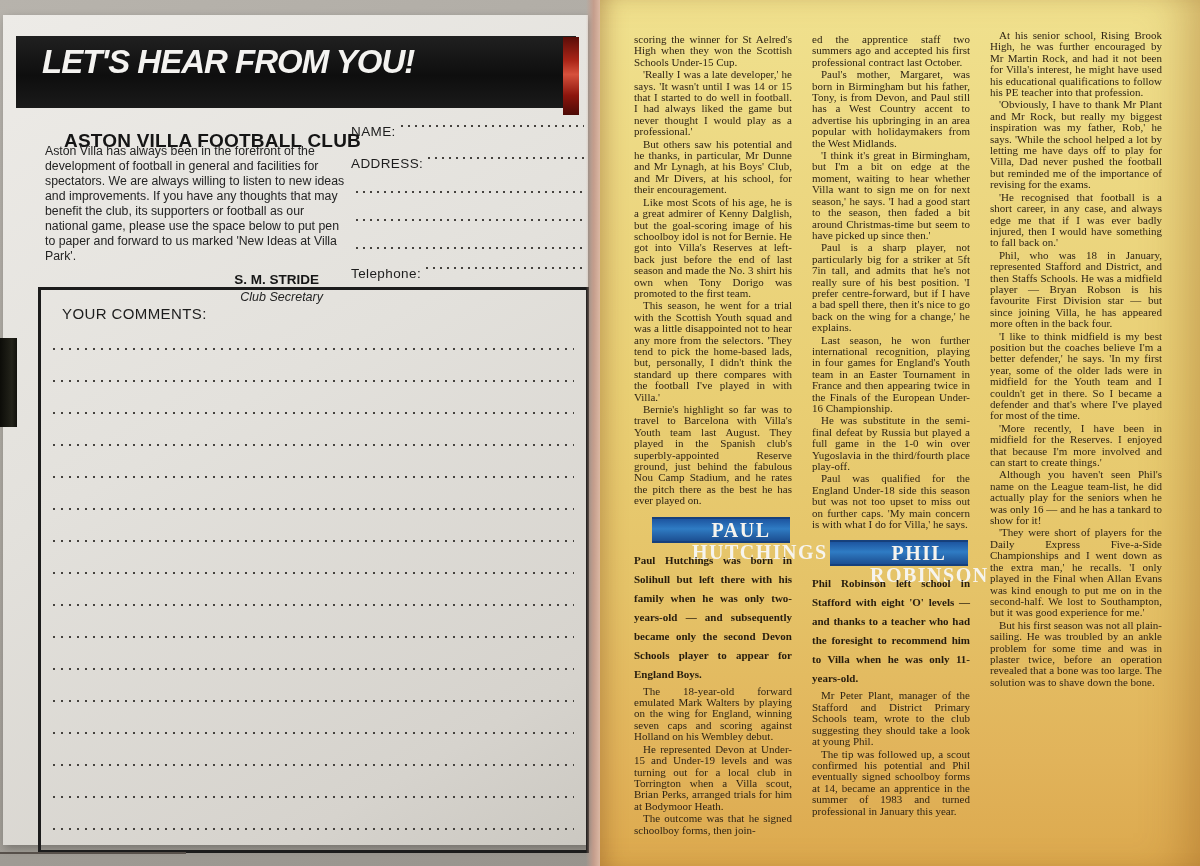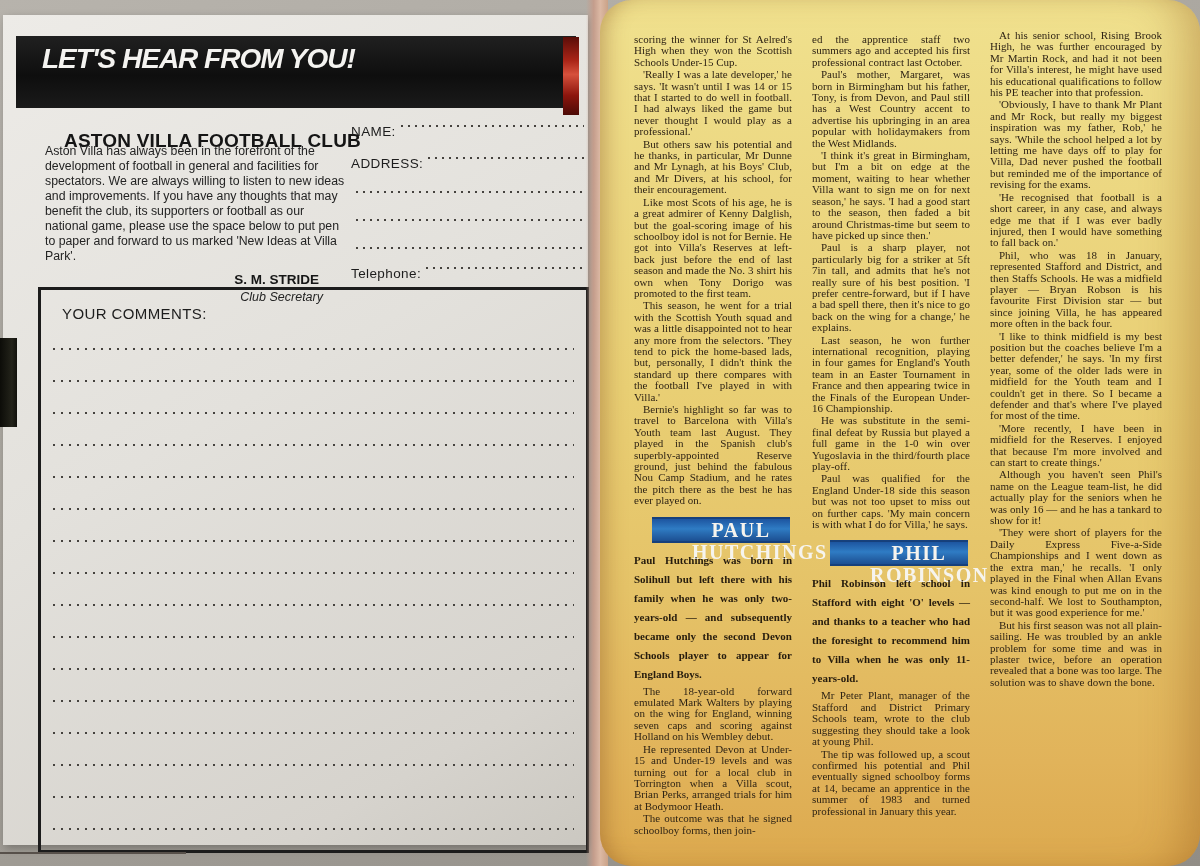--- a/index.html
+++ b/index.html
@@ -16,21 +16,21 @@
     background:linear-gradient(150deg,#edebe7 0%,#e3e1dc 45%,#d6d3cd 85%,#cbc8c1 100%);
     box-shadow:2px 3px 8px rgba(0,0,0,.25);
   }
   .banner{
     position:absolute;left:13px;top:21px;width:560px;height:72px;
     background:linear-gradient(180deg,#202020 0%,#0e0e0e 55%,#1a1a1a 100%);
   }
   .banner-title{
     position:absolute;left:26px;top:7px;
     color:#f4f3f0;font-weight:bold;font-style:italic;
-    font-size:28px;letter-spacing:-1px;white-space:nowrap;
+    font-size:33px;letter-spacing:-1px;white-space:nowrap;
   }
   .red-tab{
     position:absolute;right:-3px;top:1px;width:16px;height:78px;
     background:linear-gradient(180deg,#5a0d08 0%,#a92417 30%,#d6513c 48%,#8c150d 75%,#4c0a06 100%);
   }
   .club-heading{
     position:absolute;left:52px;top:106px;margin:9px;
     font-size:19px;font-weight:bold;color:#151515;letter-spacing:.2px;
   }
   .intro{
@@ -80,21 +80,20 @@
   .gutter{
     position:absolute;left:586px;top:0;width:22px;height:866px;
     background:linear-gradient(90deg,rgba(150,110,95,0) 0%,#c49d8c 35%,#dcb9a4 65%,#caa287 100%);
   }
 
   
   .right-page{
     position:absolute;left:600px;top:0;width:600px;height:866px;
     background:linear-gradient(180deg,#f0e18e 0%,#ecd781 22%,#e9cf74 45%,#e5c368 68%,#e1b35a 88%,#dca94e 100%);
     box-shadow:inset 16px 0 22px -12px rgba(120,65,25,.40),inset -34px 0 46px -22px rgba(140,80,20,.38);
-    border-radius:32px;
   }
   .article{
     position:absolute;
     font-family:"Liberation Serif","DejaVu Serif",serif;
     font-size:11px;line-height:11.4px;text-align:justify;color:#2f2415;
   }
   .col1{left:34px;top:34px;width:158px;}
   .col2{left:212px;top:34px;width:158px;}
   .col3{left:390px;top:30px;width:172px;}
   .article p{margin:0 0 1px 0;text-indent:9px;}

